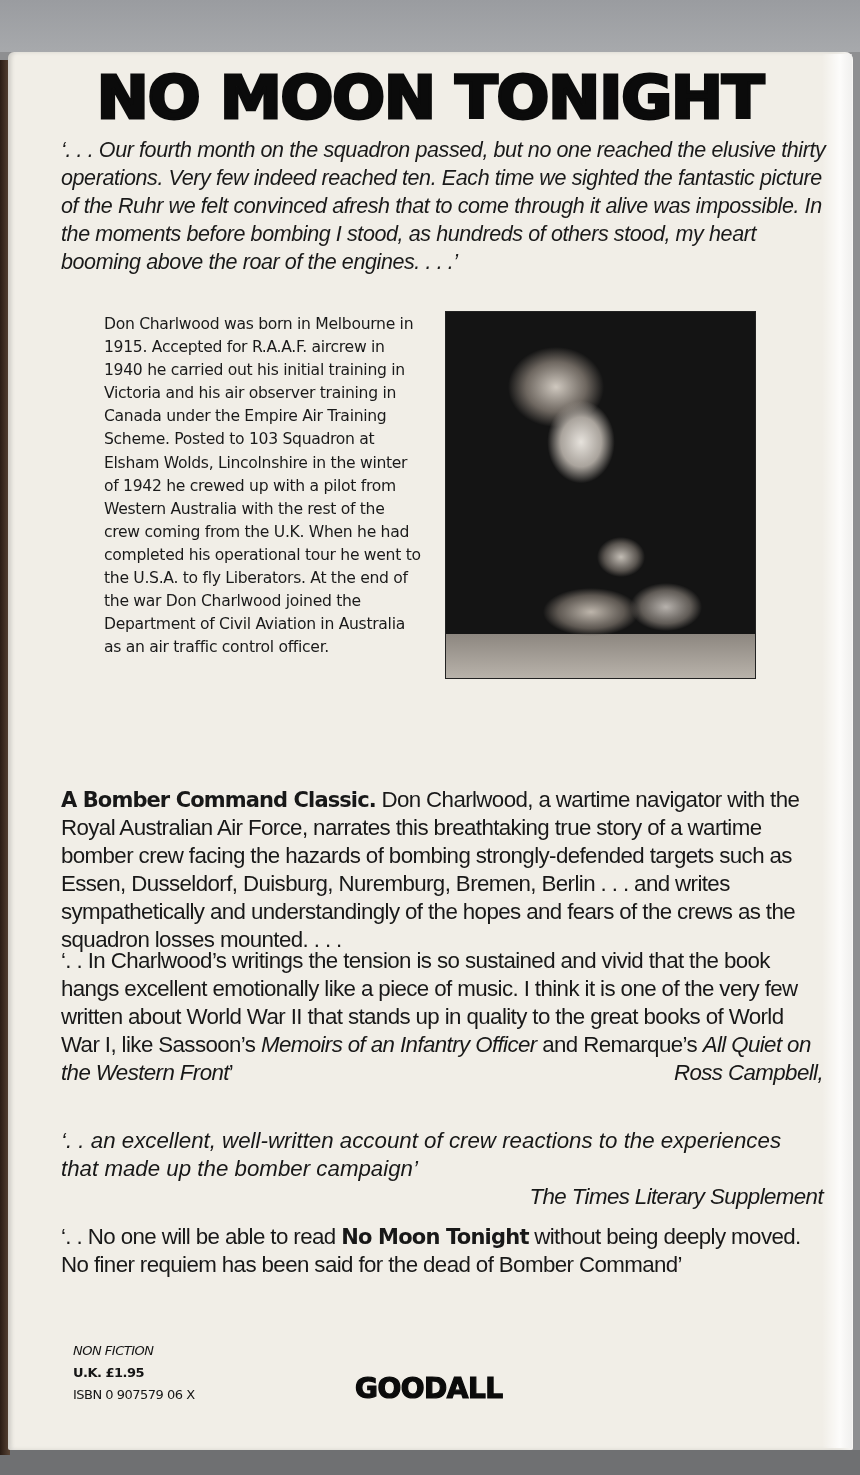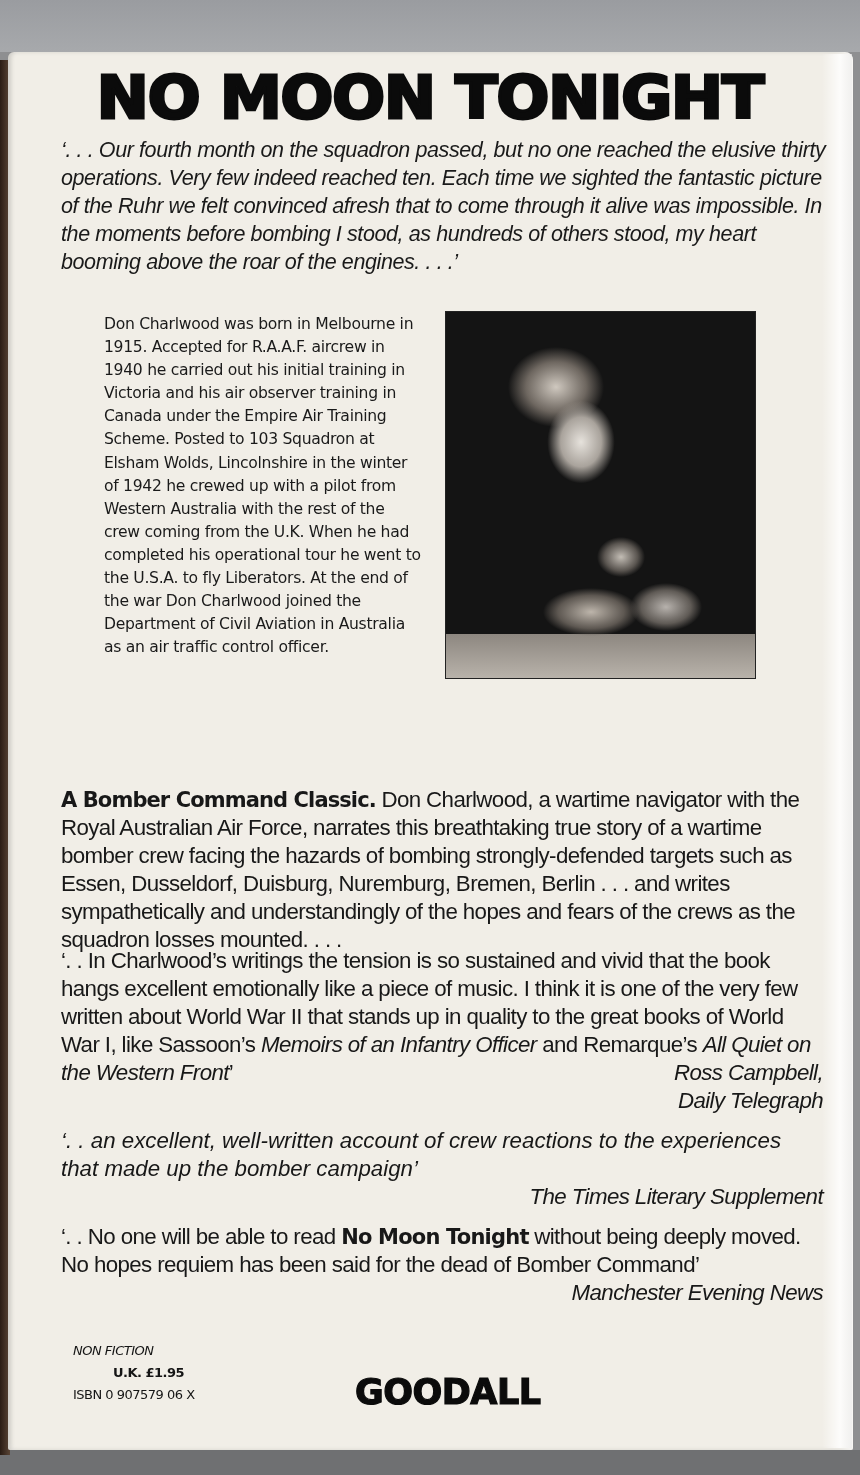--- a/index.html
+++ b/index.html
@@ -92,25 +92,25 @@
     .r2 .quote { font-style: italic; letter-spacing: 0px; }
     .r3 { top: 1223px; }
 
     .meta {
       position: absolute; left: 73px; top: 1340px;
       font-family: "DejaVu Sans", sans-serif;
       font-size: 13px; line-height: 22px; letter-spacing: -0.5px;
       color: #151515;
     }
     .meta .genre { font-style: italic; }
-    .meta .price { font-weight: bold; margin-left: 40px; }
+    .meta .price { font-weight: bold; }
     .publisher {
       position: absolute; left: 355px; top: 1372px;
       font-family: "DejaVu Sans", sans-serif; font-weight: 900;
-      font-size: 35px; letter-spacing: -0.5px;
+      font-size: 28px; letter-spacing: -0.5px;
       -webkit-text-stroke: 1.2px #0b0b0b; color: #0b0b0b;
     }
   </style>
 </head>
 <body>
 
 <div class="bg-top"></div>
 <div class="bg-bottom"></div>
 <div class="spine-edge"></div>
 
@@ -125,31 +125,29 @@
 
 <div class="photo" title="Black and white photograph of a navigator in a flying helmet working at a chart table"></div>
 <div class="photo-caption">
 </div>
 
 <div class="blurb"><b>A Bomber Command Classic.</b><span> Don Charlwood, a wartime navigator with the Royal Australian Air Force, narrates this breathtaking true story of a wartime bomber crew facing the hazards of bombing strongly-defended targets such as Essen, Dusseldorf, Duisburg, Nuremburg, Bremen, Berlin . . . and writes sympathetically and understandingly of the hopes and fears of the crews as the squadron losses mounted. . . .</span></div>
 
 <div class="review r1">
   <span>‘. . In Charlwood’s writings the tension is so sustained and vivid that the book hangs excellent emotionally like a piece of music. I think it is one of the very few written about World War II that stands up in quality to the great books of World War I, like Sassoon’s </span><i>Memoirs of an Infantry Officer</i><span> and Remarque’s </span><i>All Quiet on the Western Front</i><span>’</span>
   <span class="source">Ross Campbell,</span>
-  <div class="source-line" style="clear:both">Daily Telegraph</div>
 </div>
 
 <div class="review r2">
   <div class="quote">‘. . an excellent, well-written account of crew reactions to the experiences that made up the bomber campaign’</div>
   <div class="source-line">The Times Literary Supplement</div>
 </div>
 
 <div class="review r3">
-  <span>‘. . No one will be able to read </span><b>No Moon Tonight</b><span> without being deeply moved. No hopes requiem has been said for the dead of Bomber Command’</span>
-  <span class="source">Manchester Evening News</span>
+  <span>‘. . No one will be able to read </span><b>No Moon Tonight</b><span> without being deeply moved. No finer requiem has been said for the dead of Bomber Command’</span>
 </div>
 
 <div class="meta">
   <div class="genre">NON FICTION</div>
   <div class="price">U.K. £1.95</div>
   <div class="isbn">ISBN 0 907579 06 X</div>
 </div>
 
 <div class="publisher">GOODALL</div>
 

